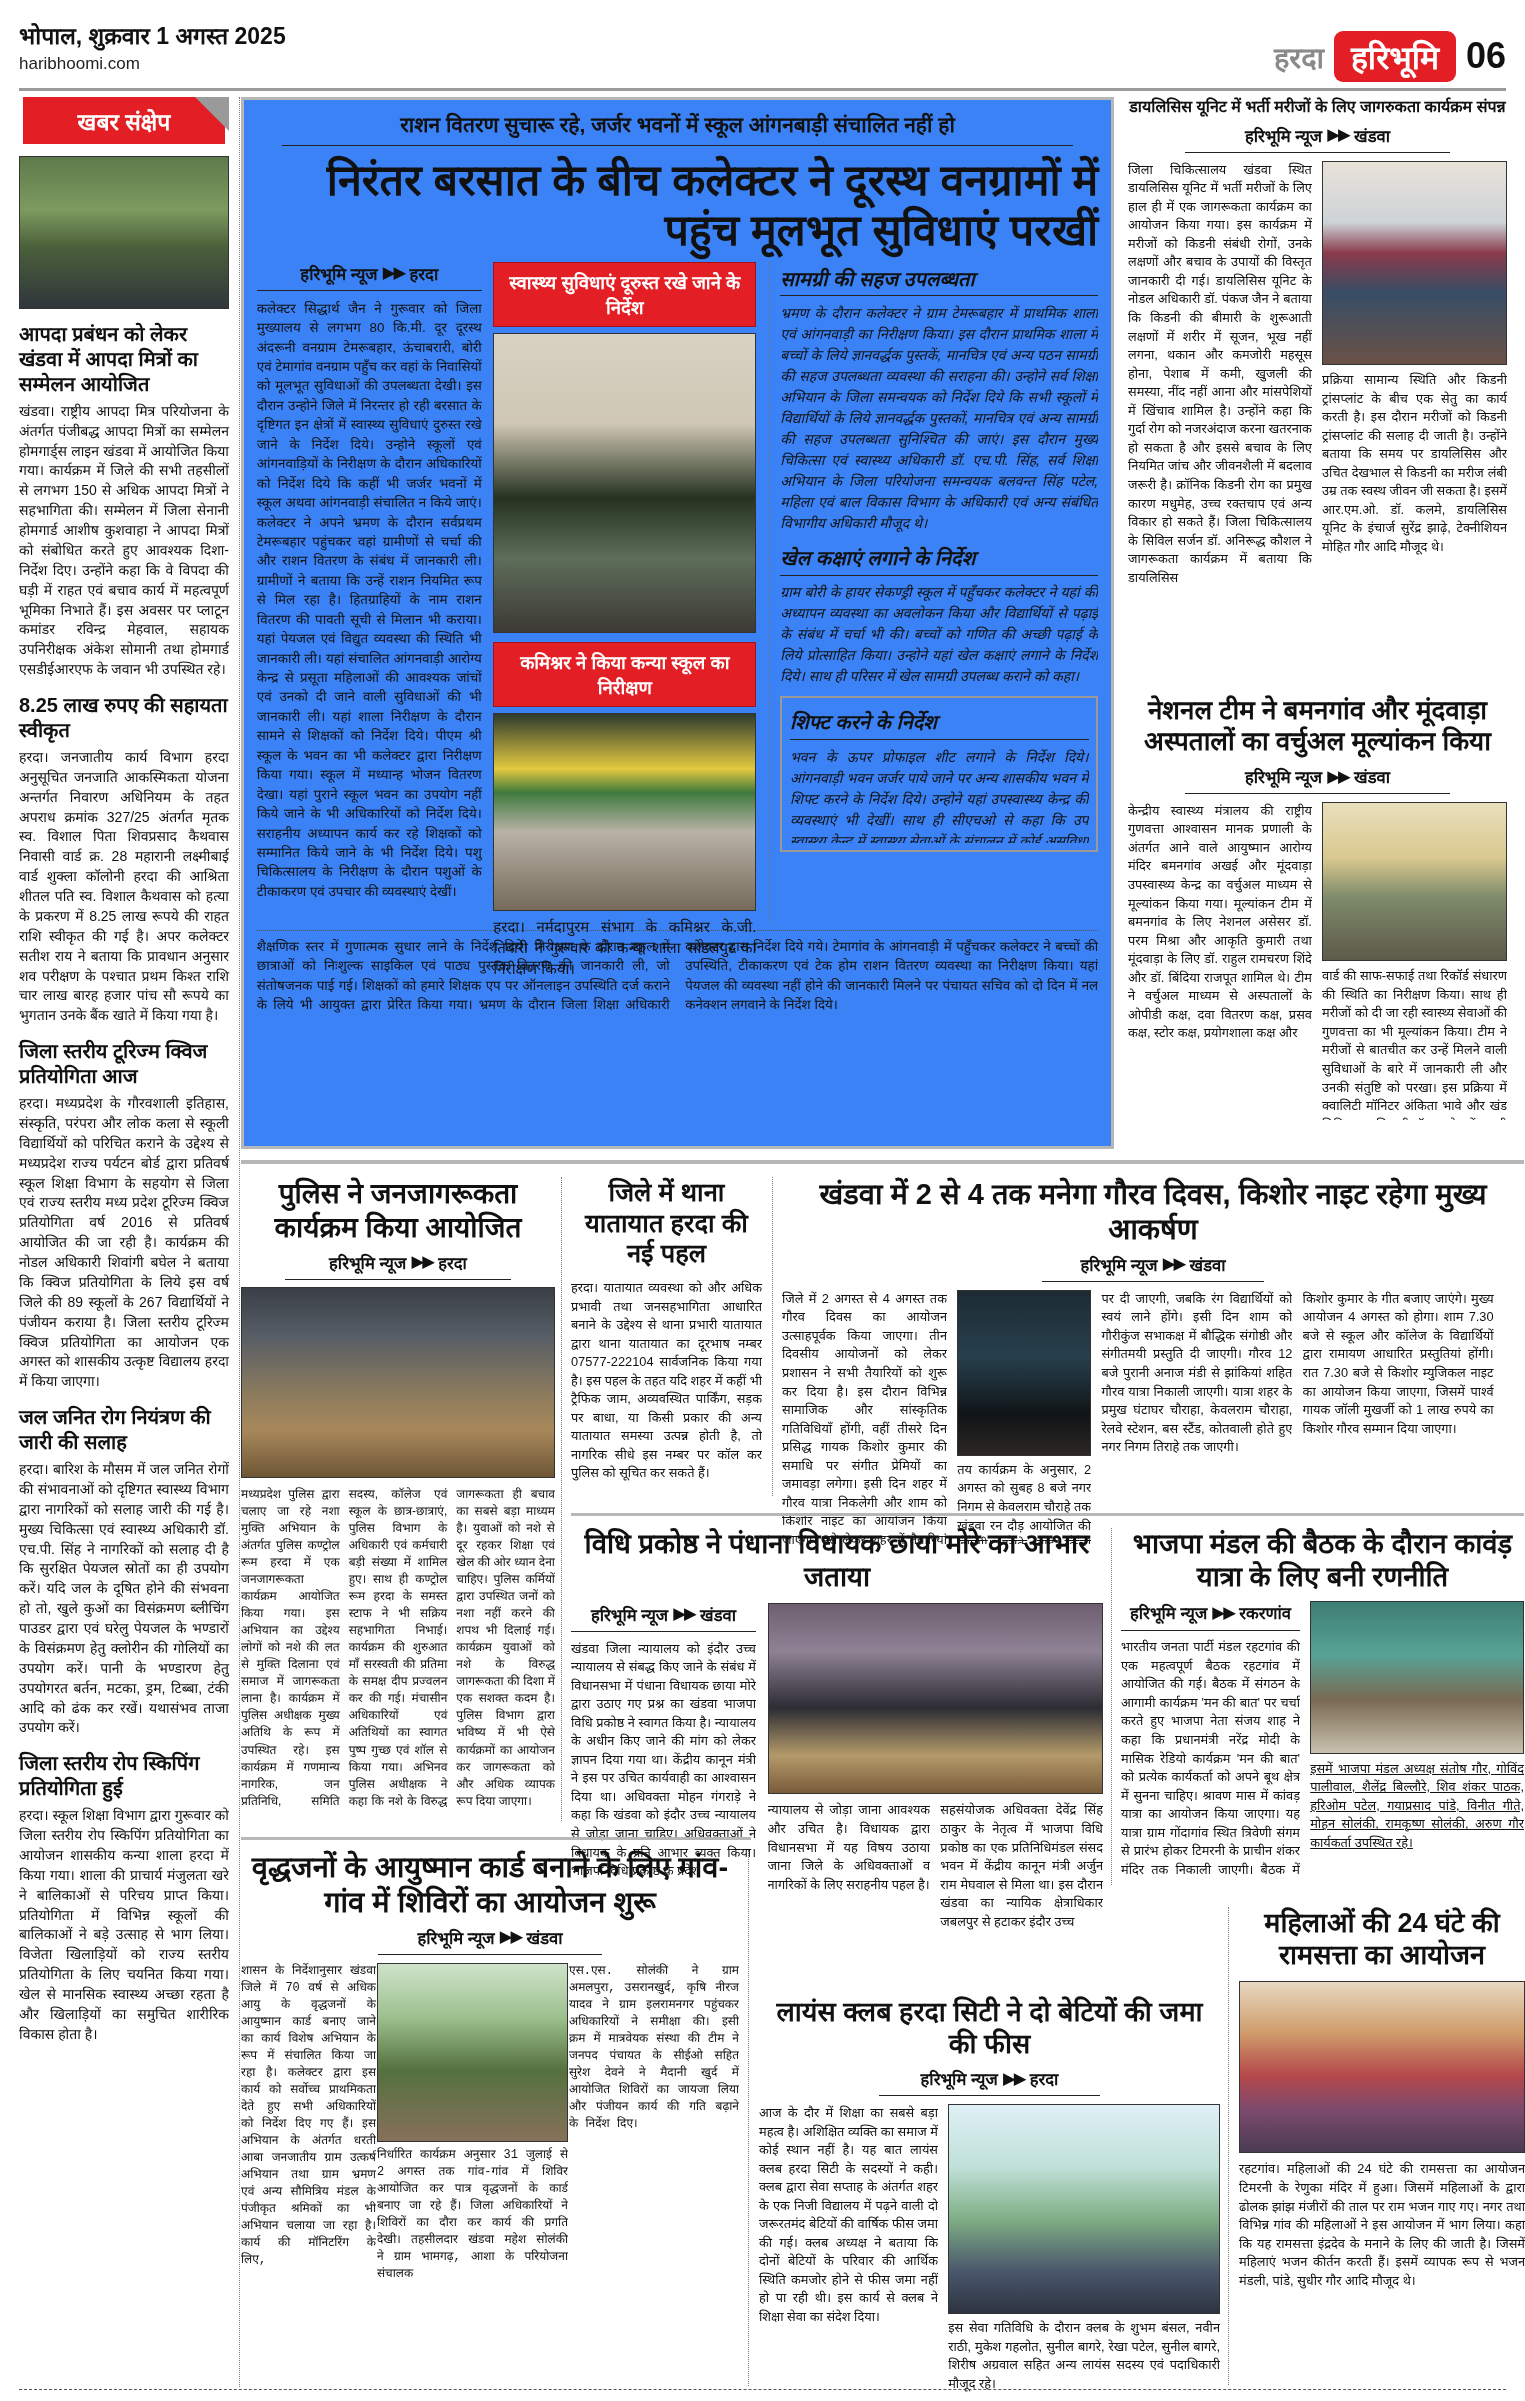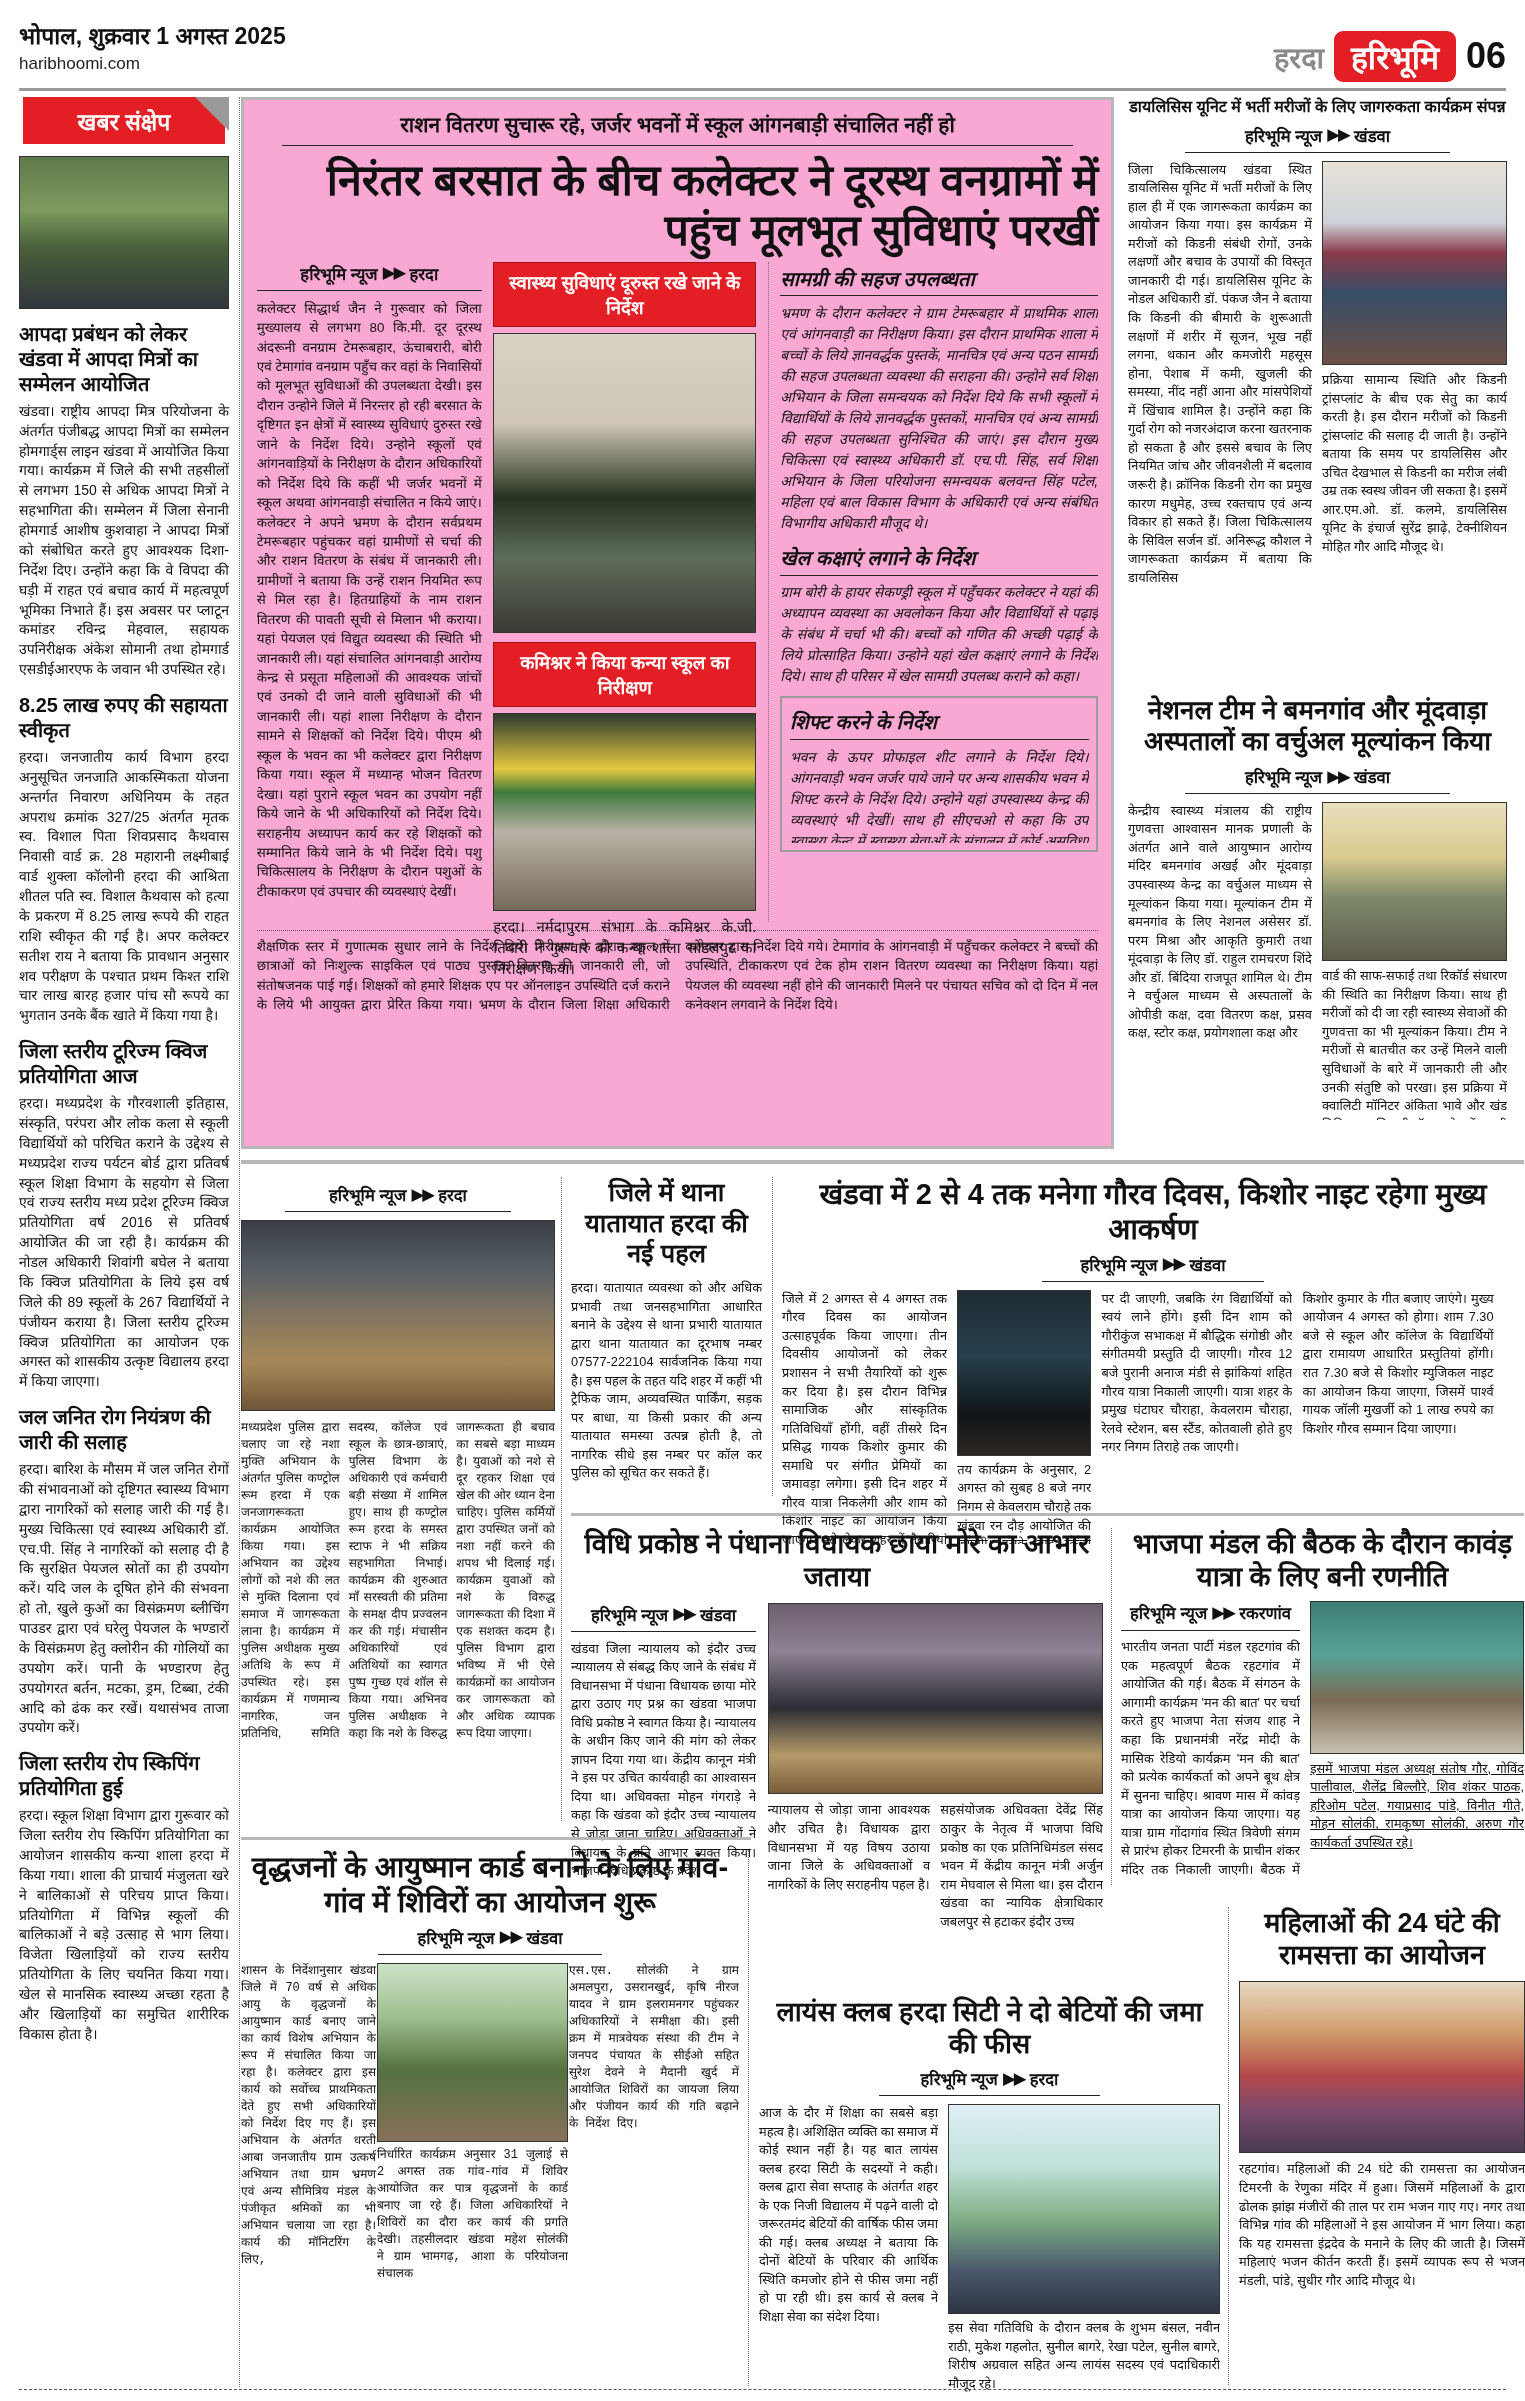--- a/index.html
+++ b/index.html
@@ -20,21 +20,21 @@
   
   .rail{border-right:1.9px dotted #777;padding-right:10.2px;}
   .railbanner{position:relative;background:#e31e24;color:#fff;text-align:center;
               font-size:23px;font-weight:800;padding:7.7px 5.1px;margin:0 3.8px 11.5px 3.8px;}
   .railbanner .fold{position:absolute;right:-3.8px;top:0;width:0;height:0;
         border-top:34px solid #9a9a9a;border-left:34px solid transparent;}
   .photo{border:1.3px solid #333;width:100%;box-sizing:border-box;}
   .railtitle{font-size:20px;font-weight:800;line-height:1.25;margin:12.8px 0 5.1px 0;}
   .railbody{font-size:14px;line-height:1.42;}
   
-  .mainbox{border:3.2px solid #b7b7b7;box-sizing:border-box;padding:10.2px 12.8px;background:#f9a8d4;}
+  .mainbox{border:3.2px solid #b7b7b7;box-sizing:border-box;padding:10.2px 12.8px;background:#3b82f6;}
   .kicker{font-size:21px;font-weight:800;text-align:center;padding-bottom:6.4px;
           border-bottom:1.3px solid #222;width:94%;margin:0 auto;}
   .mainhead{font-size:43px;font-weight:800;text-align:right;line-height:1.16;margin:10.2px 0 6.4px 0;}
   .byline{display:flex;justify-content:center;align-items:center;gap:5.1px;
           font-size:16.6px;font-weight:800;padding-bottom:5.1px;border-bottom:1.3px solid #222;margin-bottom:7.7px;}
   .byline .arrow{color:#111;letter-spacing:-1.9px;}
   .cols{display:flex;gap:11.5px;}
   .body21{font-size:13.4px;line-height:1.45;}
   .redband{background:#e31e24;color:#fff;font-weight:800;text-align:center;
            font-size:18.5px;padding:6.4px 3.8px;border:1.3px solid #a3121a;margin-bottom:6.4px;}
@@ -152,20 +152,21 @@
       <div style="width:185px;">
         <div class="photo" style="height:159px;background:linear-gradient(180deg,#e9dfbc 0%,#d9c98f 35%,#7e8a6a 60%,#5d5a4a 100%);"></div>
         <div class="body20 jt ov" style="height:153px;margin-top:6.4px;">वार्ड की साफ-सफाई तथा रिकॉर्ड संधारण की स्थिति का निरीक्षण किया। साथ ही मरीजों को दी जा रही स्वास्थ्य सेवाओं की गुणवत्ता का भी मूल्यांकन किया। टीम ने मरीजों से बातचीत कर उन्हें मिलने वाली सुविधाओं के बारे में जानकारी ली और उनकी संतुष्टि को परखा। इस प्रक्रिया में क्वालिटी मॉनिटर अंकिता भावे और खंड चिकित्सा अधिकारी डॉ. एन.के. सेंधव भी उपस्थित रहे।</div>
       </div>
     </div>
   </div>
 
   <div class="abs grule" style="left:241px;top:1160px;width:1283px;height:3.8px;"></div>
 
   <div class="abs" style="left:241px;top:1177px;width:314px;">
+    <div class="arthead" style="font-size:28px;">पुलिस ने जनजागरूकता कार्यक्रम किया आयोजित</div>
     <div class="byline" style="margin-top:6.4px;width:72%;margin-left:auto;margin-right:auto;">
       <span>हरिभूमि न्यूज</span>
       <span class="arrow">▶▶</span>
       <span>हरदा</span>
     </div>
     <div class="photo" style="height:191px;background:linear-gradient(180deg,#3a3f46 0%,#565d66 25%,#8a7a5e 55%,#a8885a 75%,#6e5636 100%);"></div>
     <div class="body19 jt ov" style="margin-top:7.7px;height:395px;column-count:3;column-gap:9px;">मध्यप्रदेश पुलिस द्वारा चलाए जा रहे नशा मुक्ति अभियान के अंतर्गत पुलिस कण्ट्रोल रूम हरदा में एक जनजागरूकता कार्यक्रम आयोजित किया गया। इस अभियान का उद्देश्य लोगों को नशे की लत से मुक्ति दिलाना एवं समाज में जागरूकता लाना है। कार्यक्रम में पुलिस अधीक्षक मुख्य अतिथि के रूप में उपस्थित रहे। इस कार्यक्रम में गणमान्य नागरिक, जन प्रतिनिधि, समिति सदस्य, कॉलेज एवं स्कूल के छात्र-छात्राएं, पुलिस विभाग के अधिकारी एवं कर्मचारी बड़ी संख्या में शामिल हुए। साथ ही कण्ट्रोल रूम हरदा के समस्त स्टाफ ने भी सक्रिय सहभागिता निभाई। कार्यक्रम की शुरुआत माँ सरस्वती की प्रतिमा के समक्ष दीप प्रज्वलन कर की गई। मंचासीन अधिकारियों एवं अतिथियों का स्वागत पुष्प गुच्छ एवं शॉल से किया गया। अभिनव पुलिस अधीक्षक ने कहा कि नशे के विरुद्ध जागरूकता ही बचाव का सबसे बड़ा माध्यम है। युवाओं को नशे से दूर रहकर शिक्षा एवं खेल की ओर ध्यान देना चाहिए। पुलिस कर्मियों द्वारा उपस्थित जनों को नशा नहीं करने की शपथ भी दिलाई गई। कार्यक्रम युवाओं को नशे के विरुद्ध जागरूकता की दिशा में एक सशक्त कदम है। पुलिस विभाग द्वारा भविष्य में भी ऐसे कार्यक्रमों का आयोजन कर जागरूकता को और अधिक व्यापक रूप दिया जाएगा।</div>
   </div>
 
   <div class="abs vdiv" style="left:561px;top:1177px;height:644px;width:0;"></div>

